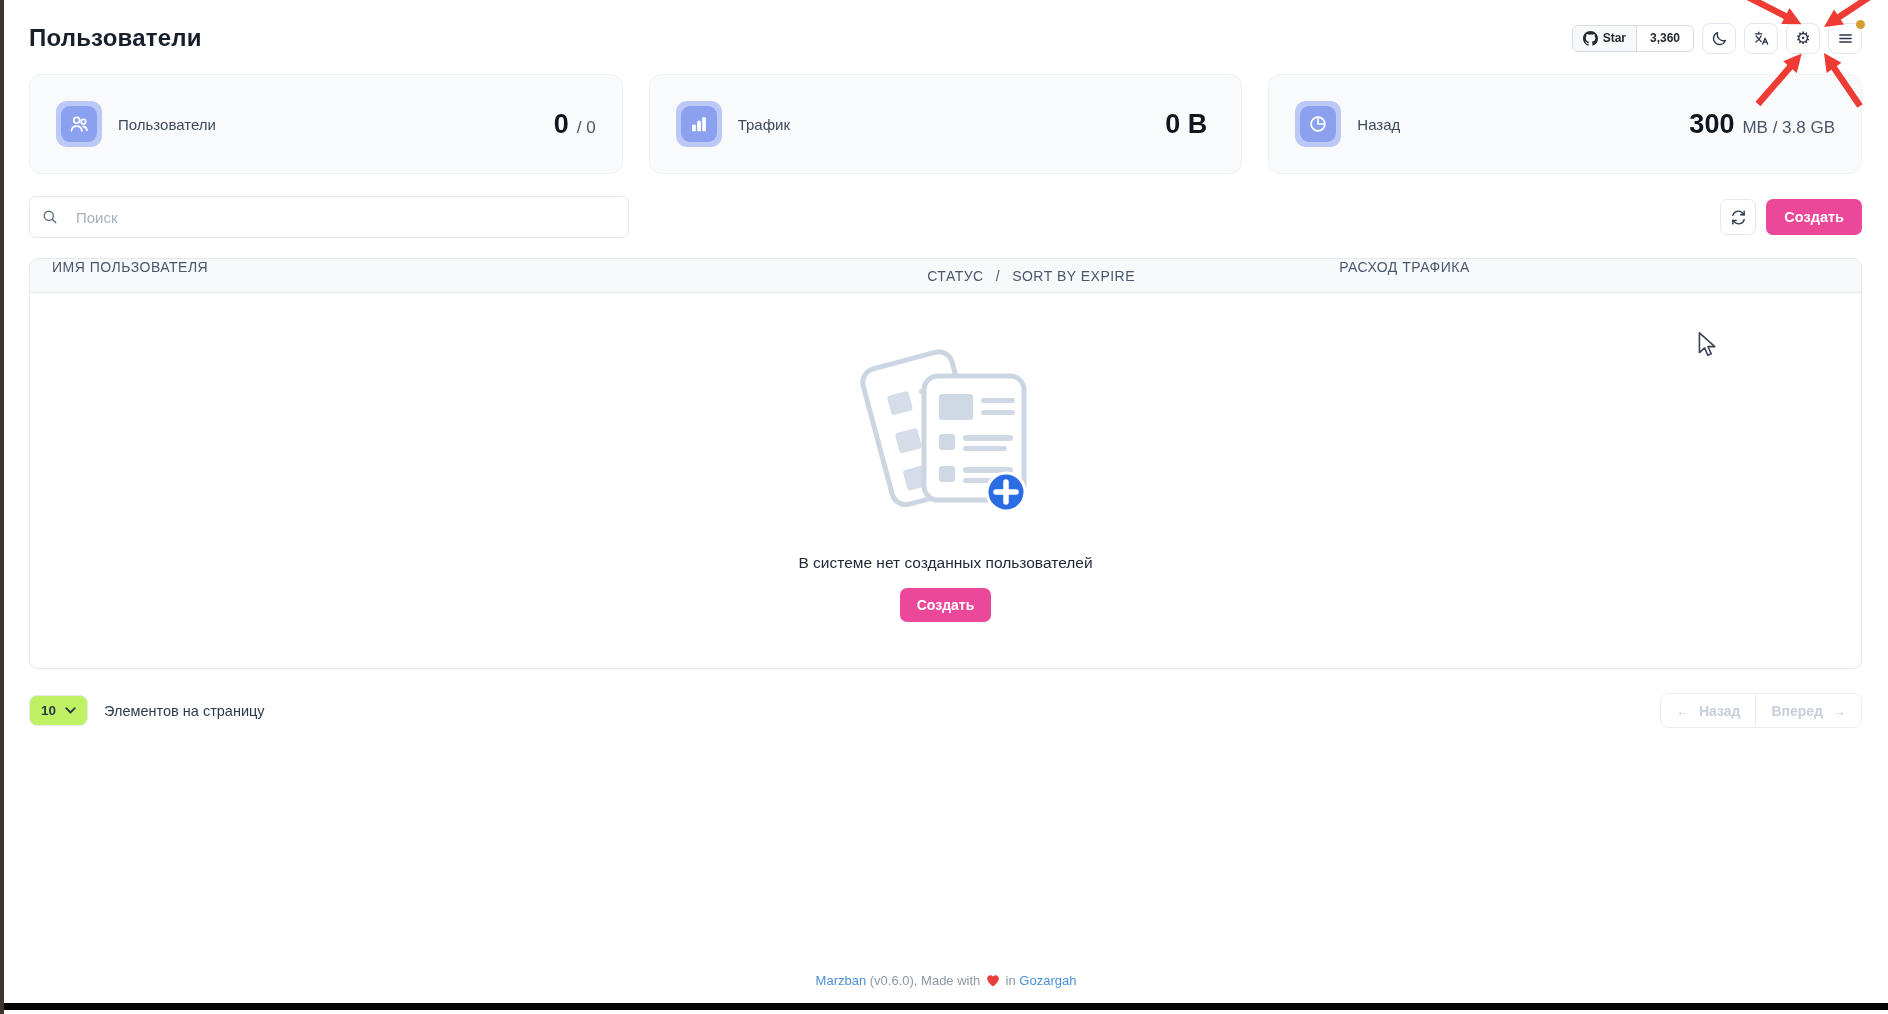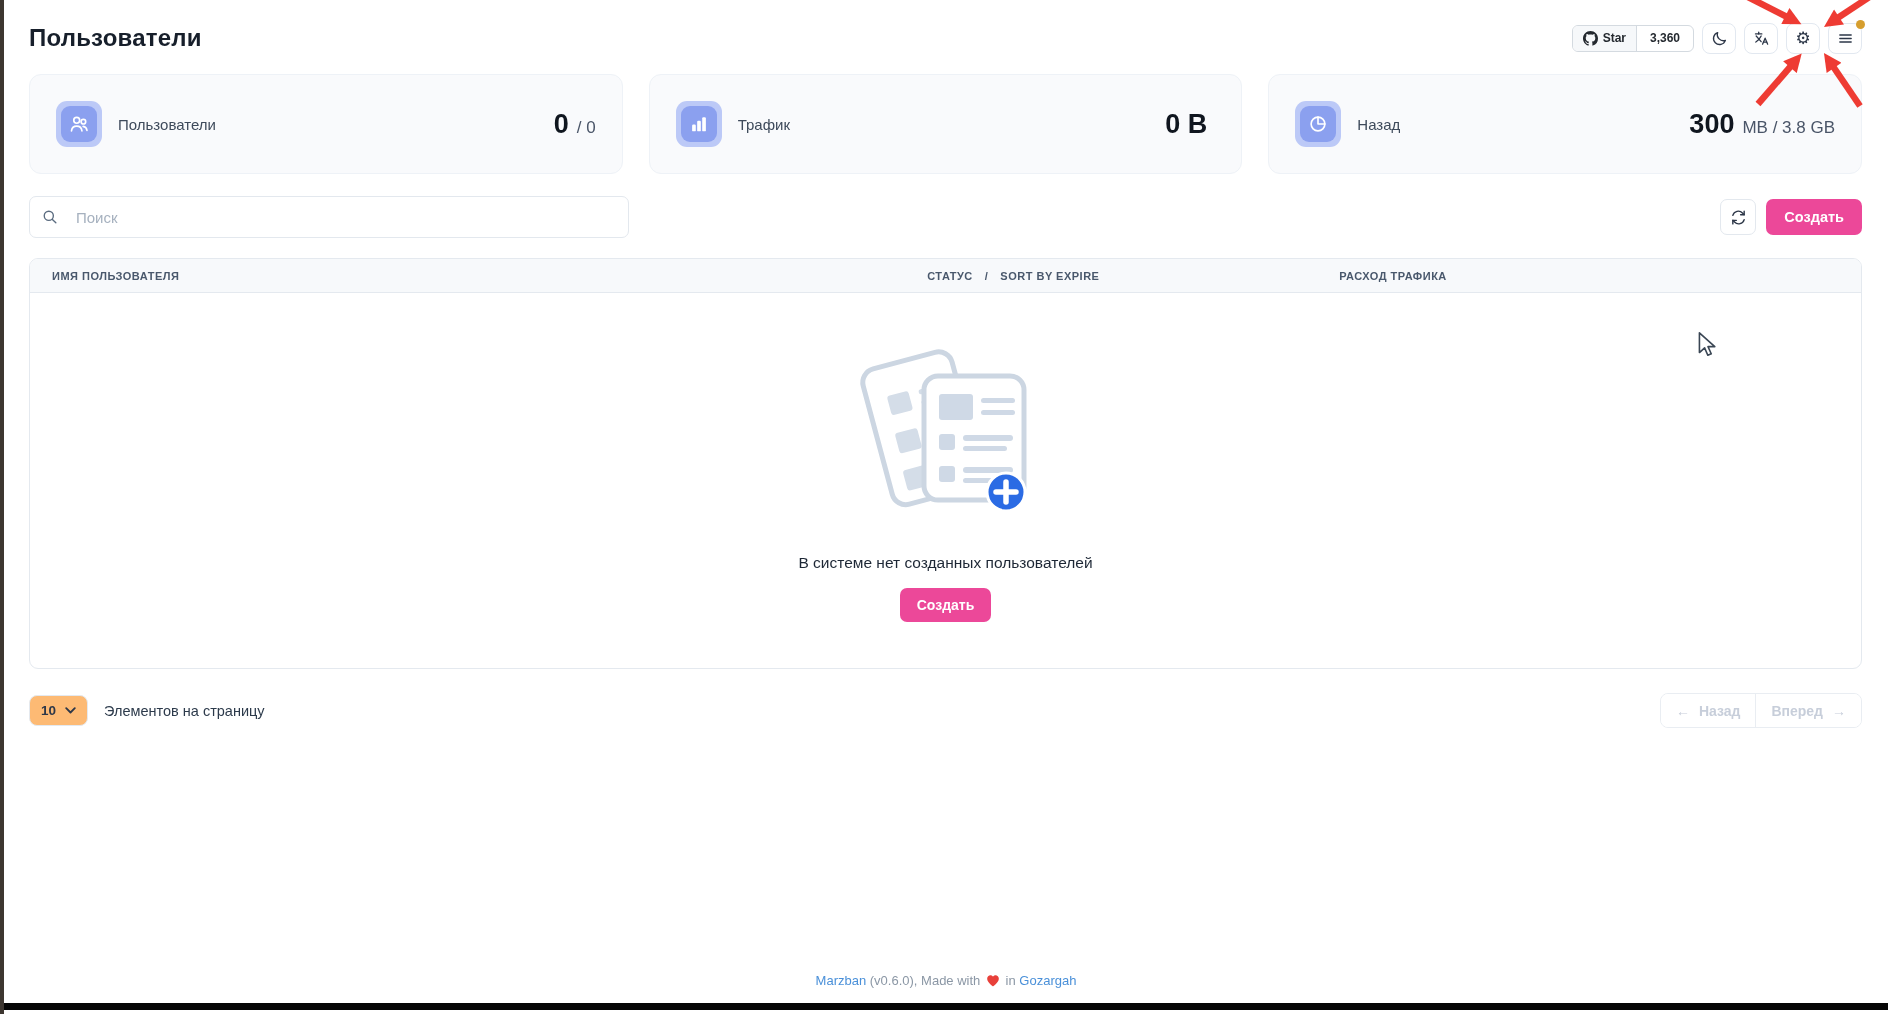--- a/index.html
+++ b/index.html
@@ -40,31 +40,31 @@
   .controls { display:flex; align-items:center; margin-top:22px; }
   .search { width:600px; height:42px; border:1px solid #e3e8ee; border-radius:7px; display:flex; align-items:center; padding:0 12px; gap:18px; background:#fff; }
   .search input { border:0; outline:0; flex:1; font-size:15px; color:#1a202c; background:transparent; font-family:inherit; }
   .search input::placeholder { color:#a6b1bf; }
   .controls-right { margin-left:auto; display:flex; gap:10px; }
   .refresh-btn { width:36px; height:36px; border:1px solid #e3e8ee; border-radius:7px; background:#fff; display:flex; align-items:center; justify-content:center; color:#2d3748; }
   .btn-primary { height:36px; padding:0 18px; background:#ec4899; color:#fff; border:0; border-radius:7px; font-size:14.5px; font-weight:700; font-family:inherit; }
 
   
   .table { margin-top:20px; border:1px solid #e4e9ef; border-radius:9px; overflow:hidden; background:#fff; }
-  .thead { display:flex; align-items:center; height:34px; background:#f7f9fb; border-bottom:1px solid #e4e9ef; font-size:11px; font-weight:700; letter-spacing:.5px; color:#49586c; }
+  .thead { display:flex; height:34px; background:#f7f9fb; border-bottom:1px solid #e4e9ef; font-size:14px; font-weight:400; letter-spacing:.5px; color:#49586c; }
   .th-user { width:49%; padding-left:22px; }
   .th-status { width:22.5%; display:flex; gap:12px; align-items:center; }
   .th-traffic { flex:1; }
   .tbody { height:375px; display:flex; flex-direction:column; align-items:center; justify-content:center; }
   .empty-msg { margin-top:24px; font-size:15.5px; color:#1d2735; }
   .tbody .btn-primary { margin-top:16px; height:34px; padding:0 17px; font-size:14px; }
 
   
   .pagination { display:flex; align-items:center; margin-top:24px; }
-  .page-size { display:flex; align-items:center; gap:9px; height:31px; padding:0 11px; border:1px solid #e4e9ef; border-radius:8px; font-size:13.5px; font-weight:600; color:#2d3748; background:#fdba74; }
+  .page-size { display:flex; align-items:center; gap:9px; height:31px; padding:0 11px; border:1px solid #e4e9ef; border-radius:8px; font-size:13.5px; font-weight:600; color:#2d3748; background:#bef264; }
   .per-page { margin-left:16px; font-size:14.5px; color:#2c3a4b;text-align:center; }
   .pager { margin-left:auto; display:flex; border:1px solid #e9edf2; border-radius:8px; overflow:hidden; }
   .pager-btn { display:flex; align-items:center; gap:9px; padding:0 15px; height:33px; background:#fff; border:0; font-size:14px; font-weight:600; color:#c7ceda; font-family:inherit; }
   .pager-btn + .pager-btn { border-left:1px solid #e9edf2; }
 
   
   .footer { position:absolute; left:0; right:0; bottom:26px; text-align:center; font-size:13px; color:#8b97a5; }
   .footer .link { color:#4a90d9; }
   .footer .heart { display:inline-block; vertical-align:-2px; margin:0 2px; }
 

